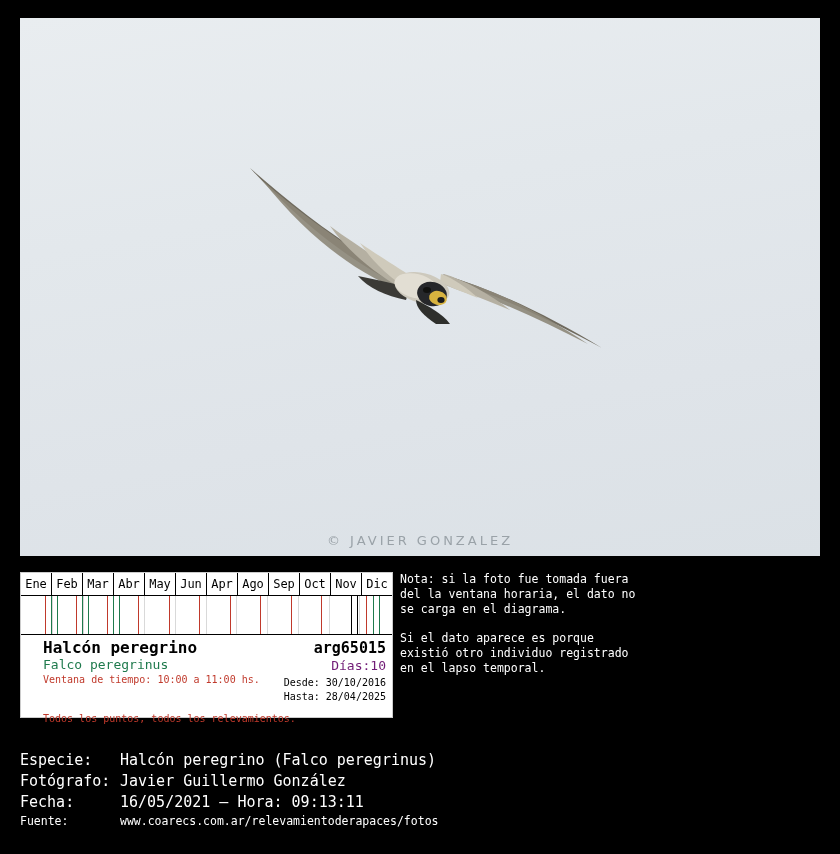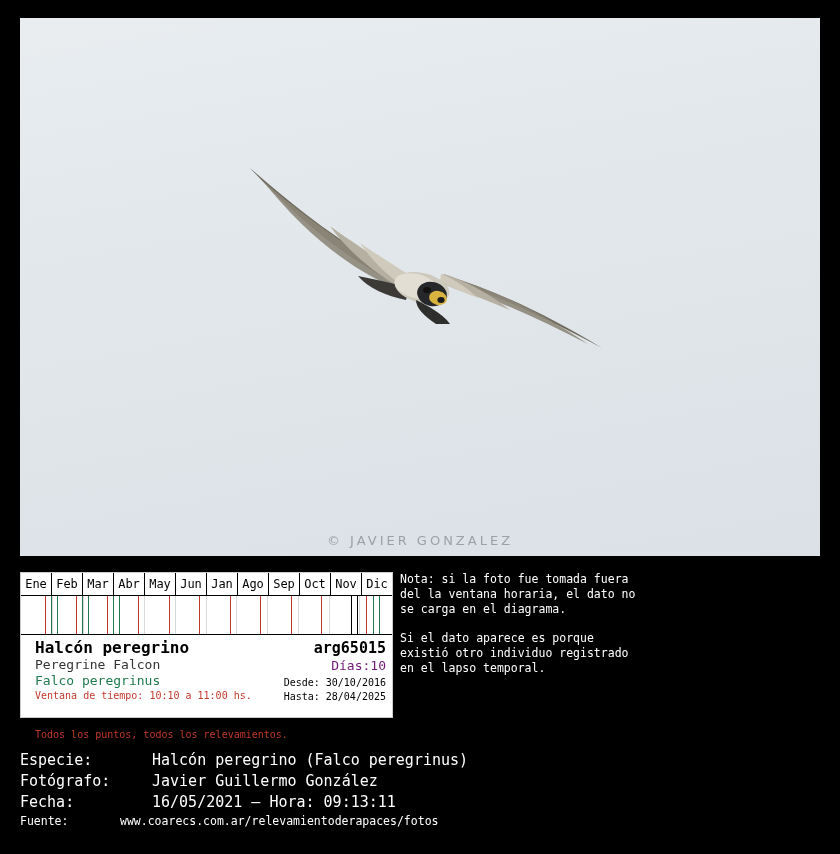--- a/index.html
+++ b/index.html
@@ -88,21 +88,21 @@
   }
   .strip .sep {
     position: absolute;
     top: 0;
     width: 1px;
     height: 38px;
     background: #d9d9d9;
   }
 
   .info {
-    padding: 4px 6px 6px 14px;
+    padding: 4px 6px 6px 22px;
     position: relative;
     height: 82px;
     box-sizing: border-box;
   }
   .common-name {
     font-size: 16px;
     font-weight: bold;
     color: #000000;
     font-family: "DejaVu Sans Mono", monospace;
     line-height: 18px;
@@ -176,21 +176,21 @@
     position: absolute;
     left: 20px;
     top: 750px;
     width: 800px;
     color: #ffffff;
   }
   .meta-row {
     display: flex;
     align-items: baseline;
   }
-  .meta-row.big { font-size: 15px; line-height: 21px; gap: 32px; }
+  .meta-row.big { font-size: 15px; line-height: 21px; }
   .meta-row.small { font-size: 11.5px; line-height: 17px; }
   .meta-label { width: 100px; flex: 0 0 100px; }
   .meta-value { flex: 1 1 auto; }
 </style>
 </head>
 <body>
 
 <div class="photo-wrap">
   <div class="sky"></div>
 
@@ -224,21 +224,21 @@
 </div>
 
 <div class="diagram">
   <div class="months">
     <div class="month">Ene</div>
     <div class="month">Feb</div>
     <div class="month">Mar</div>
     <div class="month">Abr</div>
     <div class="month">May</div>
     <div class="month">Jun</div>
-    <div class="month">Jan</div>
+    <div class="month">Apr</div>
     <div class="month">Ago</div>
     <div class="month">Sep</div>
     <div class="month">Oct</div>
     <div class="month">Nov</div>
     <div class="month">Dic</div>
   </div>
 
   <div class="strip" id="record-strip">
       <div class="sep" style="left: 31px;"></div>
       <div class="sep" style="left: 62px;"></div>
@@ -269,23 +269,22 @@
       <div class="tick" style="left: 300px; background: rgb(192, 57, 43);"></div>
       <div class="tick" style="left: 330px; background: rgb(0, 0, 0);"></div>
       <div class="tick" style="left: 336px; background: rgb(0, 0, 0);"></div>
       <div class="tick" style="left: 345px; background: rgb(192, 57, 43);"></div>
       <div class="tick" style="left: 352px; background: rgb(31, 122, 77);"></div>
       <div class="tick" style="left: 358px; background: rgb(31, 122, 77);"></div>
     </div>
 
   <div class="info">
     <div class="common-name">Halcón peregrino</div>
-    <div class="english-name">Peregrine Falcon</div>
     <div class="sci-name">Falco peregrinus</div>
-    <div class="window-line">Ventana de tiempo: 10:10 a 11:00 hs.</div>
+    <div class="window-line">Ventana de tiempo: 10:00 a 11:00 hs.</div>
     <div class="points-line">Todos los puntos, todos los relevamientos.</div>
 
     <div class="code">arg65015</div>
     <div class="days">Días:10</div>
     <div class="from">Desde: 30/10/2016</div>
     <div class="to">Hasta: 28/04/2025</div>
   </div>
 </div>
 
 <div class="note">

